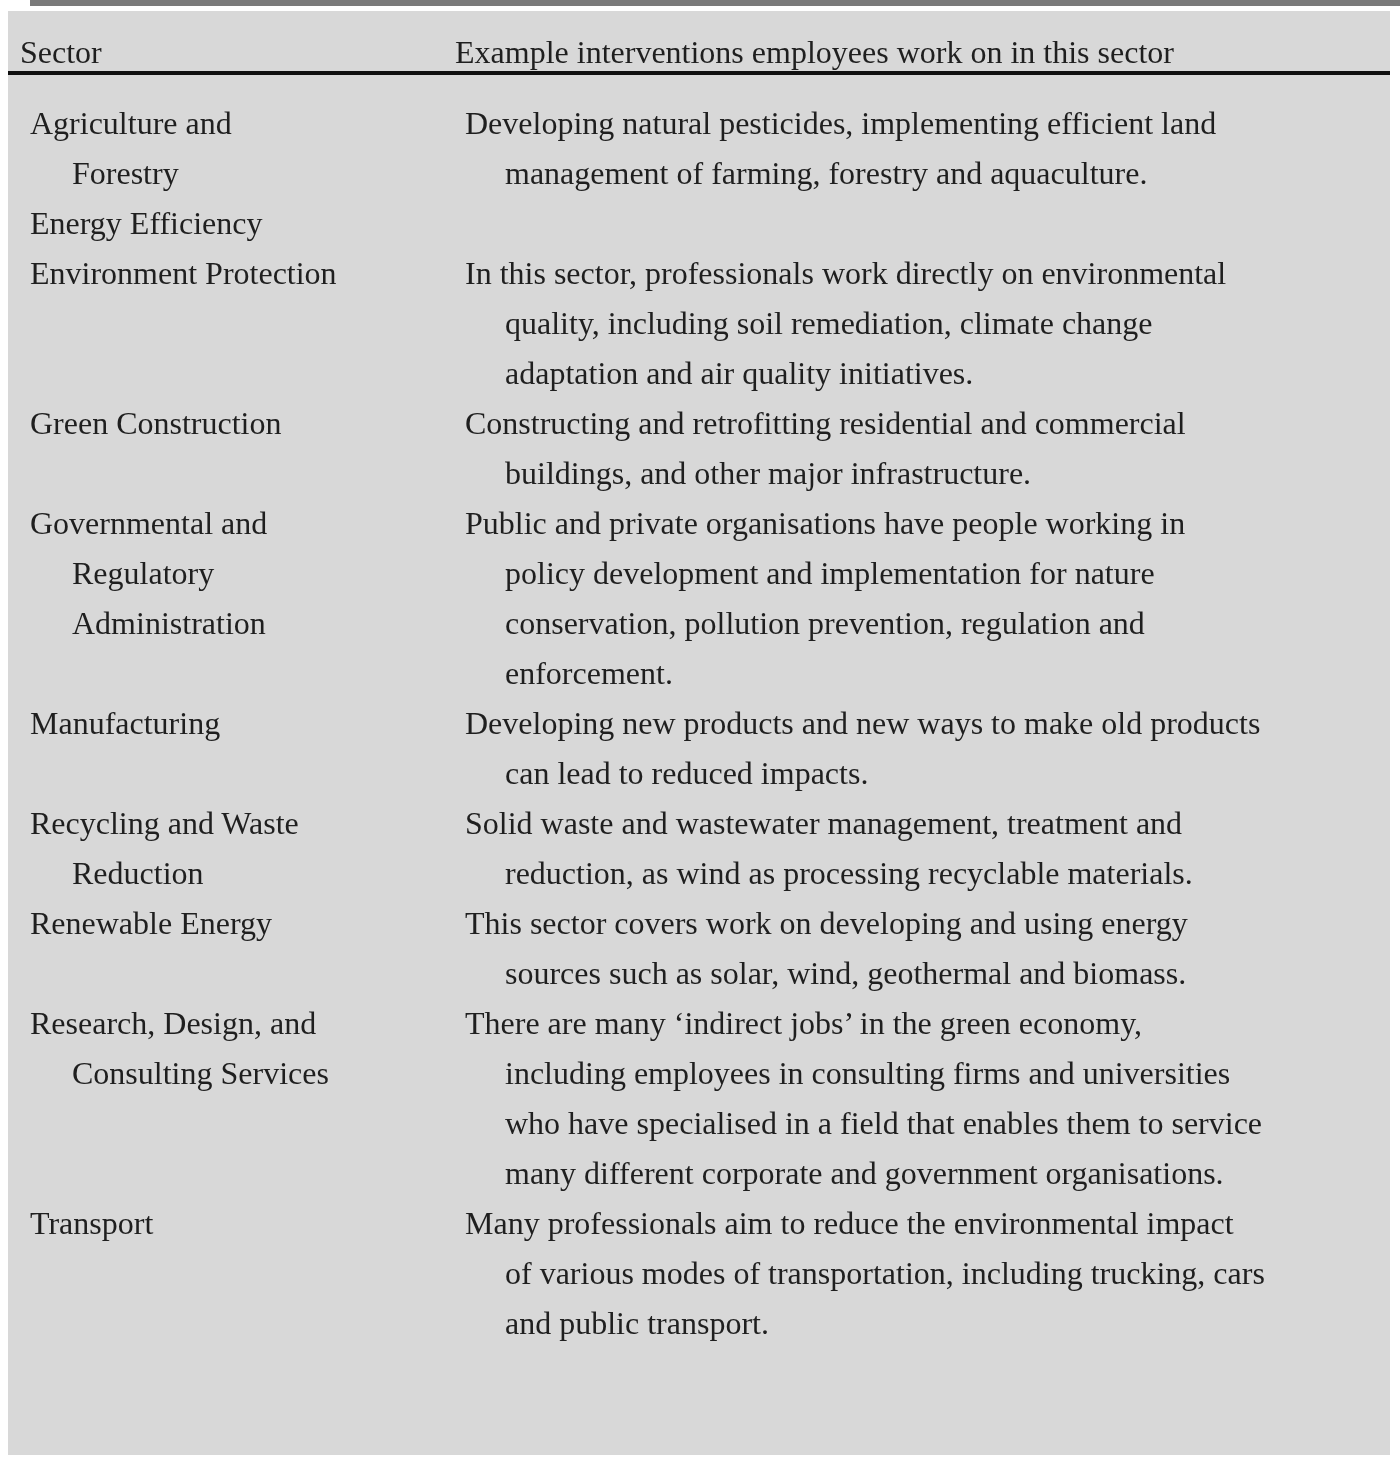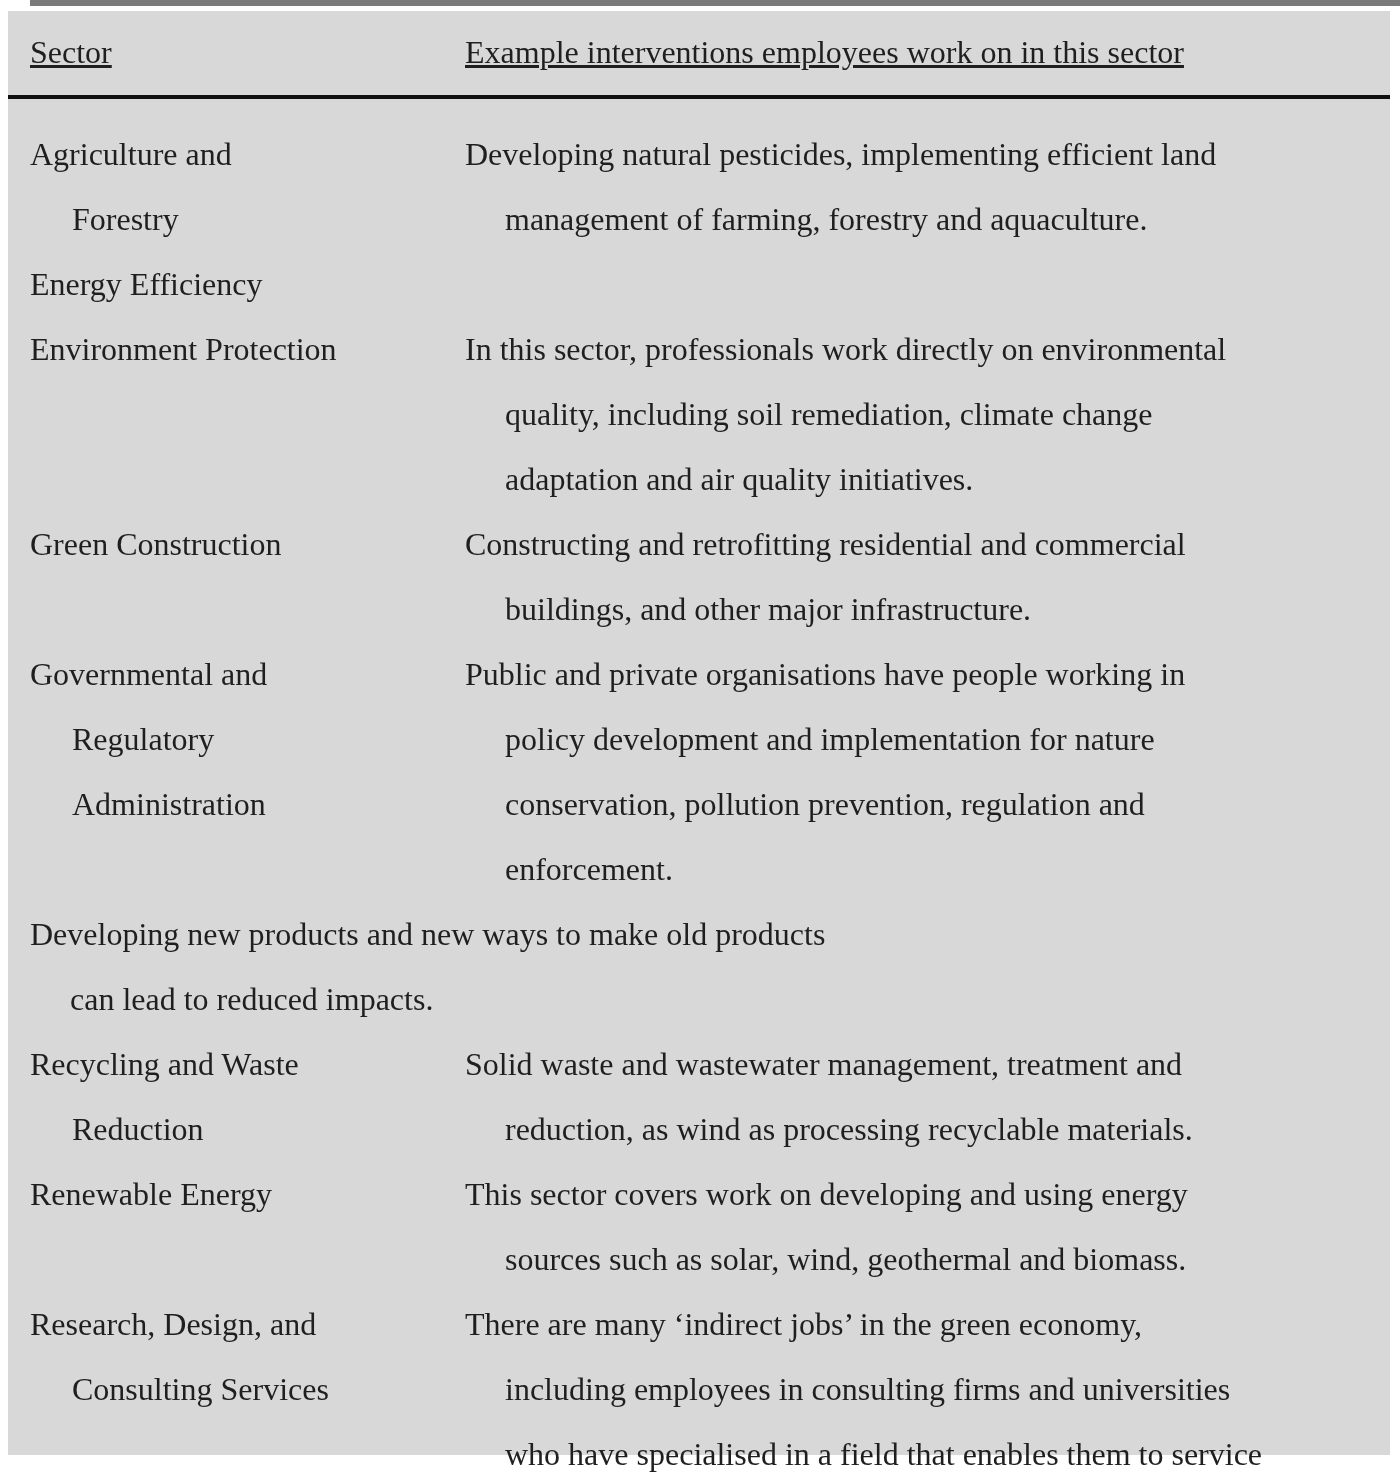--- a/index.html
+++ b/index.html
@@ -21,37 +21,36 @@
     height: 6px;
     background: #7a7a7a;
   }
   .sheet {
     position: absolute;
     left: 8px; right: 10px; top: 11px; bottom: 20px;
     background: #d8d8d8;
   }
   .thead {
     display: flex;
-    height: 88px;
-    padding: 21px 0 0 22px;
+    height: 64px;
+    padding: 21px 0 0 12px;
     border-bottom: 4px solid #101010;
-    text-decoration: underline;
   }
   .th {
     font-size: 32px;
     line-height: 40px;
     white-space: nowrap;
   }
   .col-sector { width: 435px; flex: none; }
   .col-desc   { flex: 1; }
   .tbody { padding: 23px 0 0 22px; }
   .row { display: flex; }
   .cell {
     font-size: 32px;
-    line-height: 65px;
+    line-height: 50px;
     white-space: pre-line;
   }
   .sector-cell {
     width: 435px; flex: none;
     padding-left: 42px;
     text-indent: -42px;
   }
   .desc-cell {
     flex: 1;
     padding-left: 40px;
@@ -97,20 +96,21 @@
     <div class="cell sector-cell">Governmental and
 Regulatory
 Administration</div>
     <div class="cell desc-cell">Public and private organisations have people working in
 policy development and implementation for nature
 conservation, pollution prevention, regulation and
 enforcement.</div>
   </div>
 
   <div class="row">
+    <div class="cell sector-cell">Manufacturing</div>
     <div class="cell desc-cell">Developing new products and new ways to make old products
 can lead to reduced impacts.</div>
   </div>
 
   <div class="row">
     <div class="cell sector-cell">Recycling and Waste
 Reduction</div>
     <div class="cell desc-cell">Solid waste and wastewater management, treatment and
 reduction, as wind as processing recyclable materials.</div>
   </div>
@@ -123,15 +123,21 @@
 
   <div class="row">
     <div class="cell sector-cell">Research, Design, and
 Consulting Services</div>
     <div class="cell desc-cell">There are many ‘indirect jobs’ in the green economy,
 including employees in consulting firms and universities
 who have specialised in a field that enables them to service
 many different corporate and government organisations.</div>
   </div>
 
+  <div class="row">
+    <div class="cell sector-cell">Transport</div>
+    <div class="cell desc-cell">Many professionals aim to reduce the environmental impact
+of various modes of transportation, including trucking, cars
+and public transport.</div>
+  </div>
 </div>
   </div>
 </div>
 
 </body></html>

